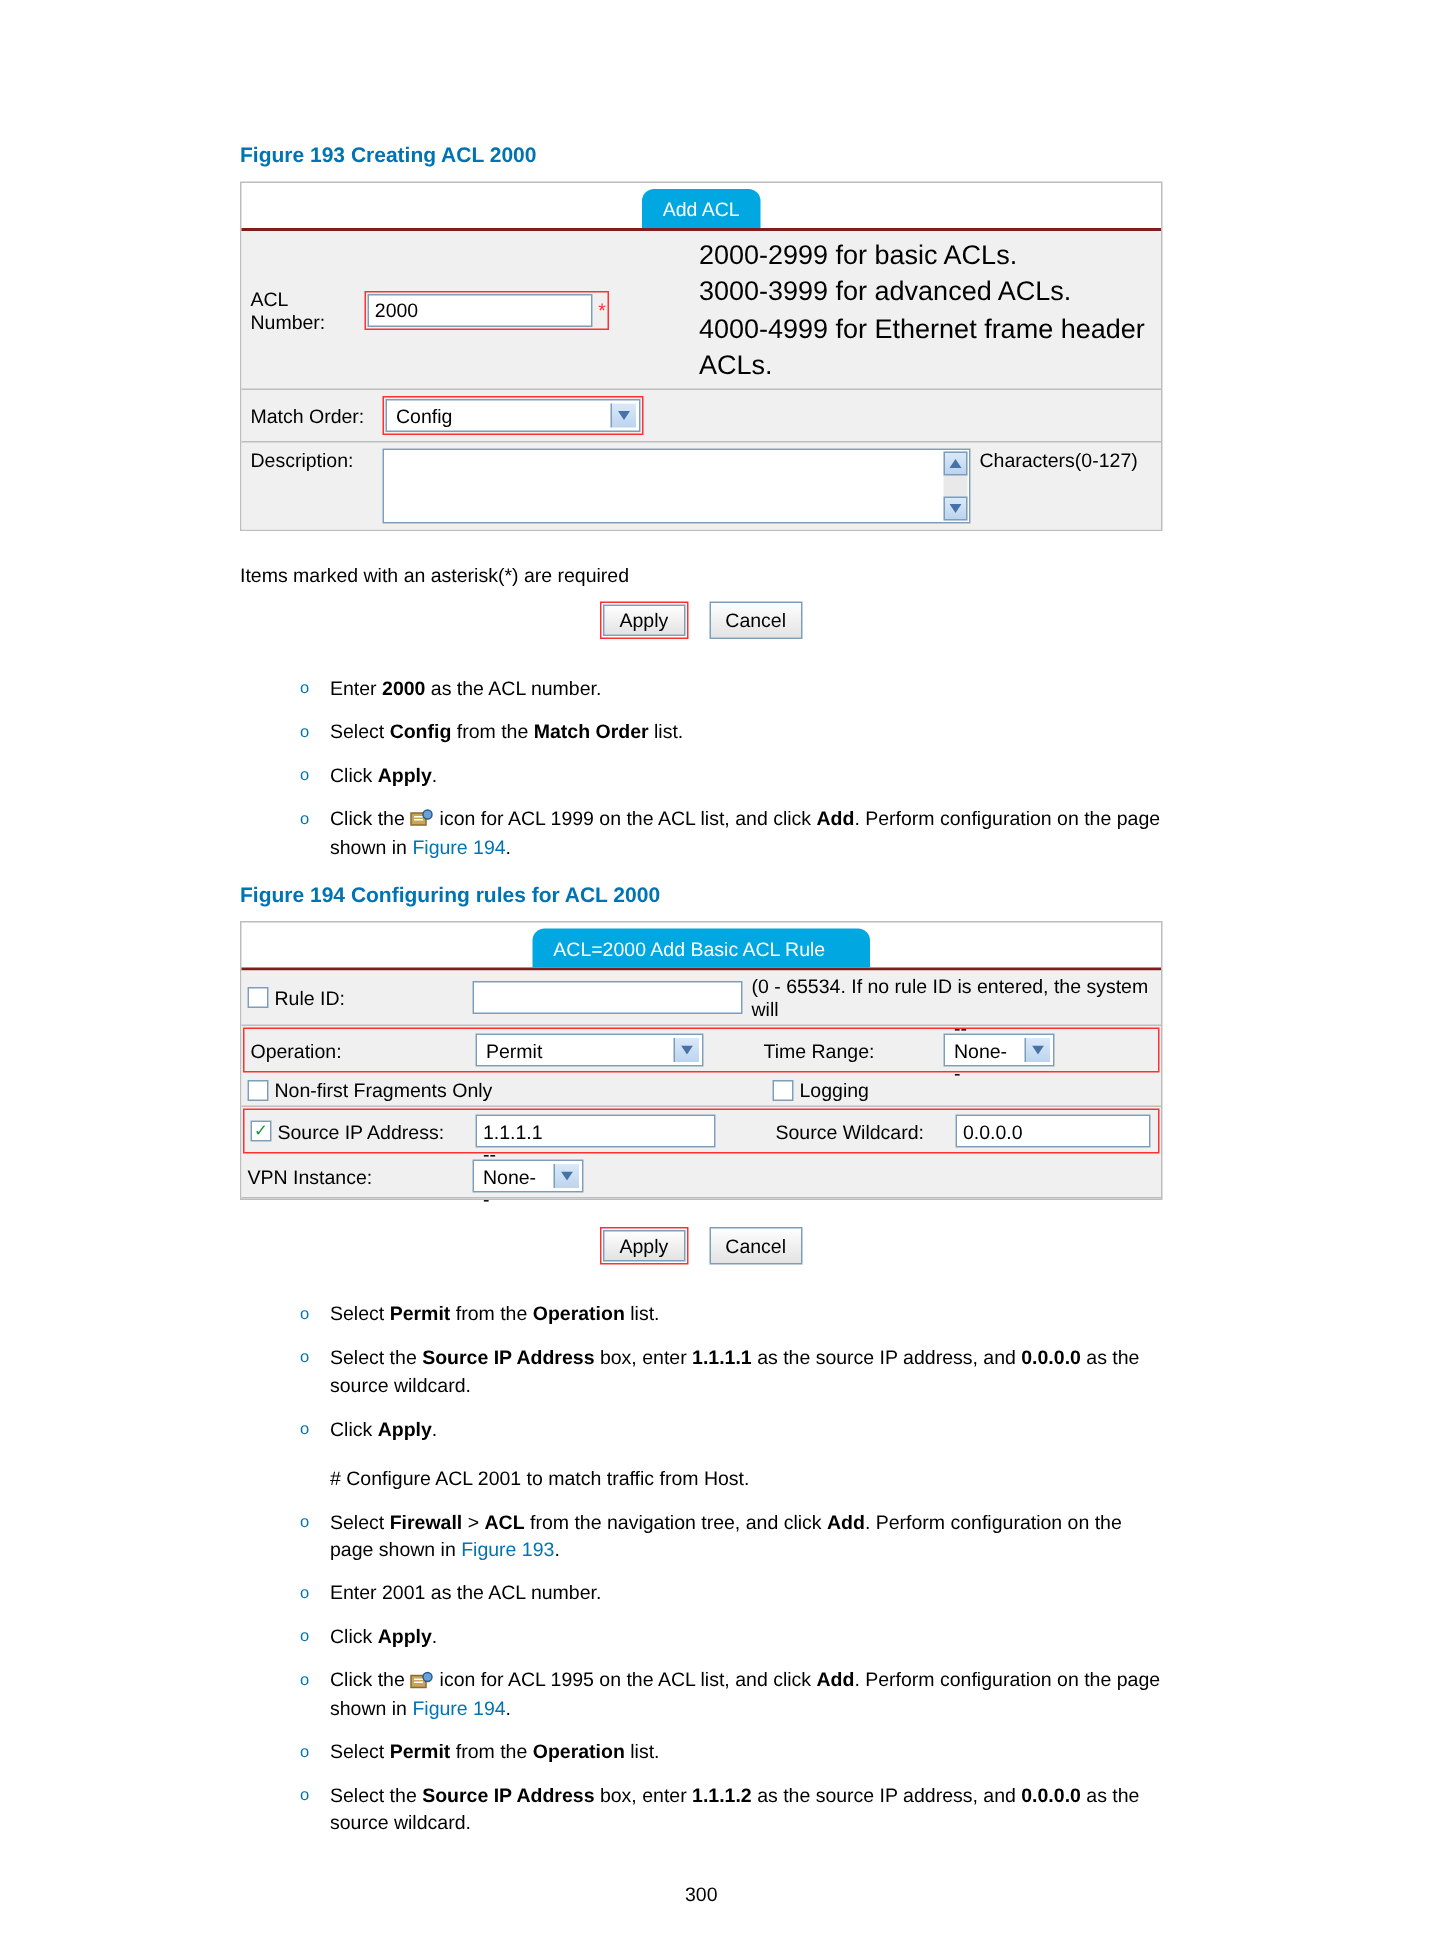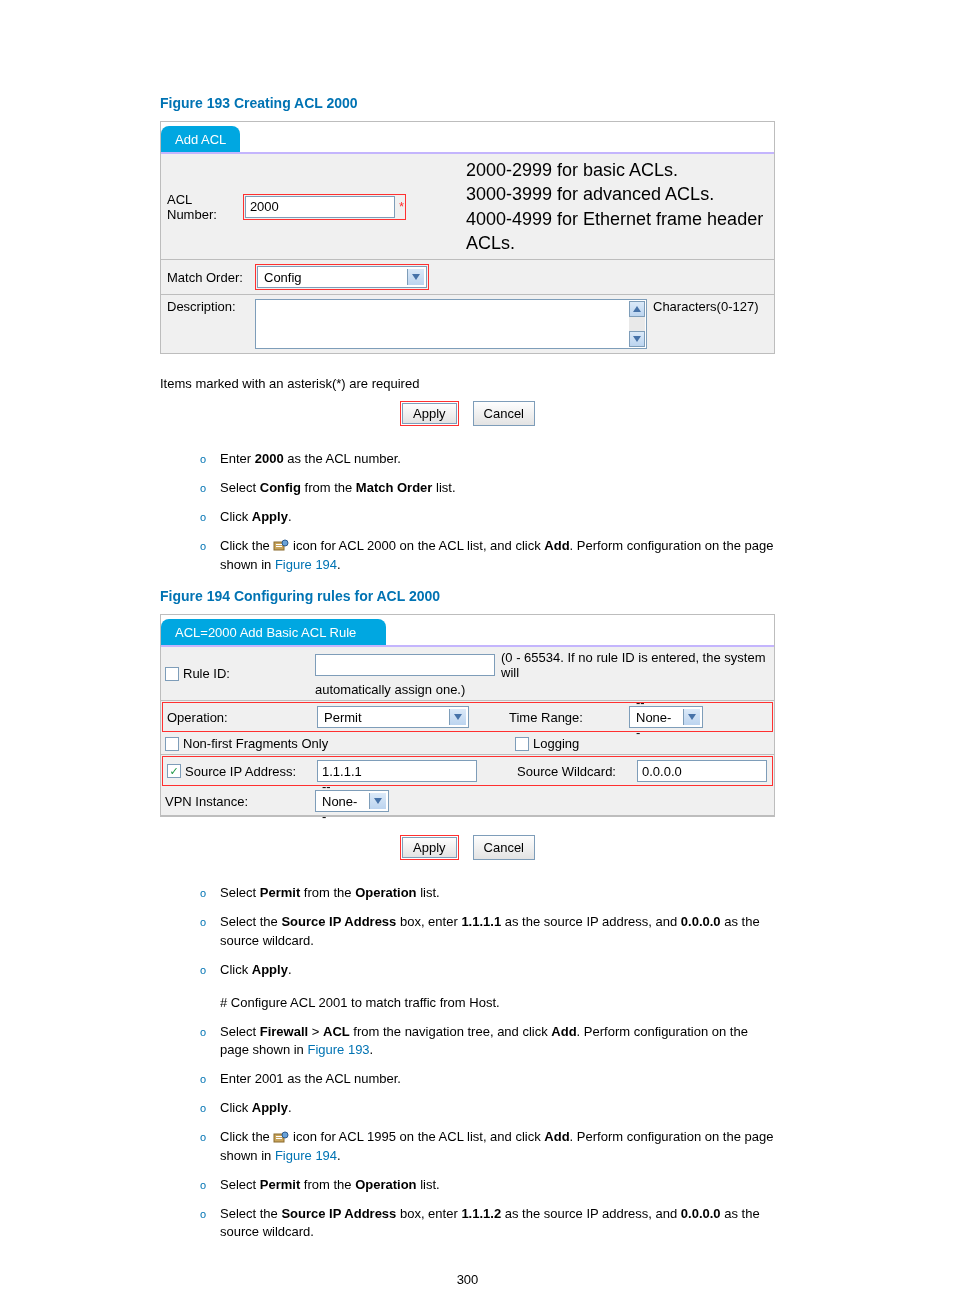--- a/index.html
+++ b/index.html
@@ -22,22 +22,23 @@
     font-size: 14px;
     margin-bottom: 10px;
   }
   .panel {
     border: 1px solid #bdbdbd;
     margin-bottom: 18px;
   }
   .tab-row {
     display: flex;
     align-items: flex-end;
-    border-bottom: 2px solid #c4b5fd;
+    border-bottom: 2px solid #7f1d1d;
     height: 30px;
+    justify-content: center;
   }
   .tab {
     background: #00a7e1;
     color: #fff;
     font-size: 13px;
     padding: 6px 14px 5px 14px;
     border-top-left-radius: 8px;
     border-top-right-radius: 8px;
     margin-left: 0;
   }
@@ -265,21 +266,21 @@
         <span class="bullet-o">o</span>
       <span class="li-text"><span>Click </span><span class="b">Apply</span><span>.</span></span>
       </div>
     <div class="li">
         <span class="bullet-o">o</span>
       <span class="li-text"><span>Click the </span><span class="icon-inline"><svg width="16" height="14">
               <rect x="1" y="3" width="10" height="8" fill="#c9a45a" stroke="#8a6b2e"></rect>
               <rect x="3" y="5" width="6" height="1" fill="#fff"></rect>
               <rect x="3" y="7" width="6" height="1" fill="#fff"></rect>
               <circle cx="12" cy="4" r="3" fill="#6aa2d8" stroke="#2d5a8e"></circle>
-            </svg></span><span> icon for ACL 2000 on the ACL list, and click </span><span class="b">Add</span><span>. Perform configuration on the page shown in </span><span class="link">Figure 194</span><span>.</span></span>
+            </svg></span><span> icon for ACL 1999 on the ACL list, and click </span><span class="b">Add</span><span>. Perform configuration on the page shown in </span><span class="link">Figure 194</span><span>.</span></span>
       </div>
   </div>
 
   <div class="figure-title">Figure 194 Configuring rules for ACL 2000</div>
 
   <div>
     <div class="panel">
       <div class="tab-row">
         <div class="tab tab-wide">ACL=2000 Add Basic ACL Rule</div>
       </div>
@@ -287,21 +288,20 @@
         <div class="grid-row">
           <div class="cell-label" style="width:150px">
             <span class="cb"></span>
             <span>Rule ID:</span>
           </div>
           <div style="flex:1">
             <div style="display:flex;align-items:center;gap:6px">
               <input class="input-text" style="width: 170px;">
               <span>(0 - 65534. If no rule ID is entered, the system will</span>
             </div>
-            <div style="margin-top:2px">automatically assign one.)</div>
           </div>
         </div>
         <div class="grid-row red">
           <div style="width:150px">Operation:</div>
           <span class="select-fake" style="width:150px">
             <span class="sel-text">Permit</span>
             <span class="sel-btn">
                 <svg width="8" height="6">
                   <polygon points="0,0 8,0 4,6" fill="#4672a8"></polygon>
                 </svg>

